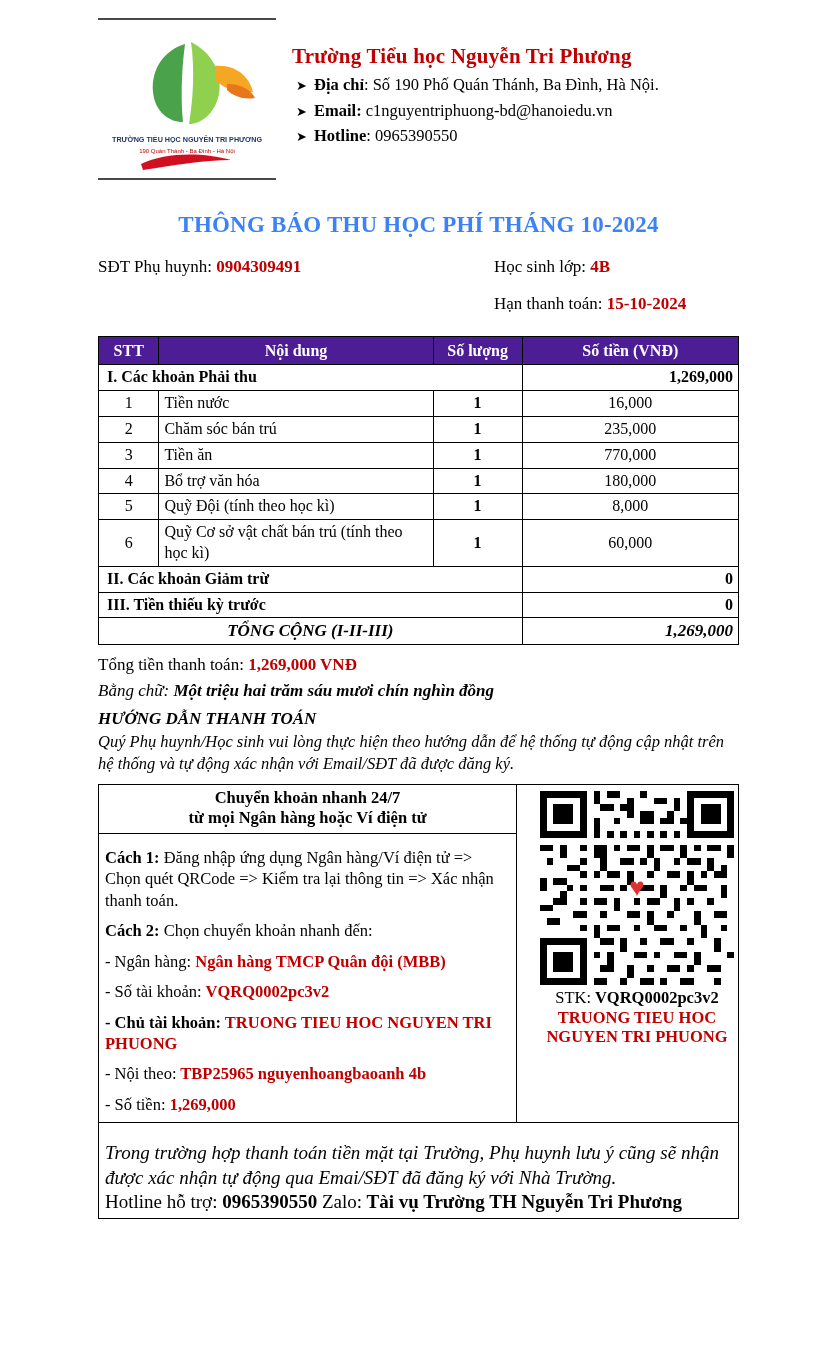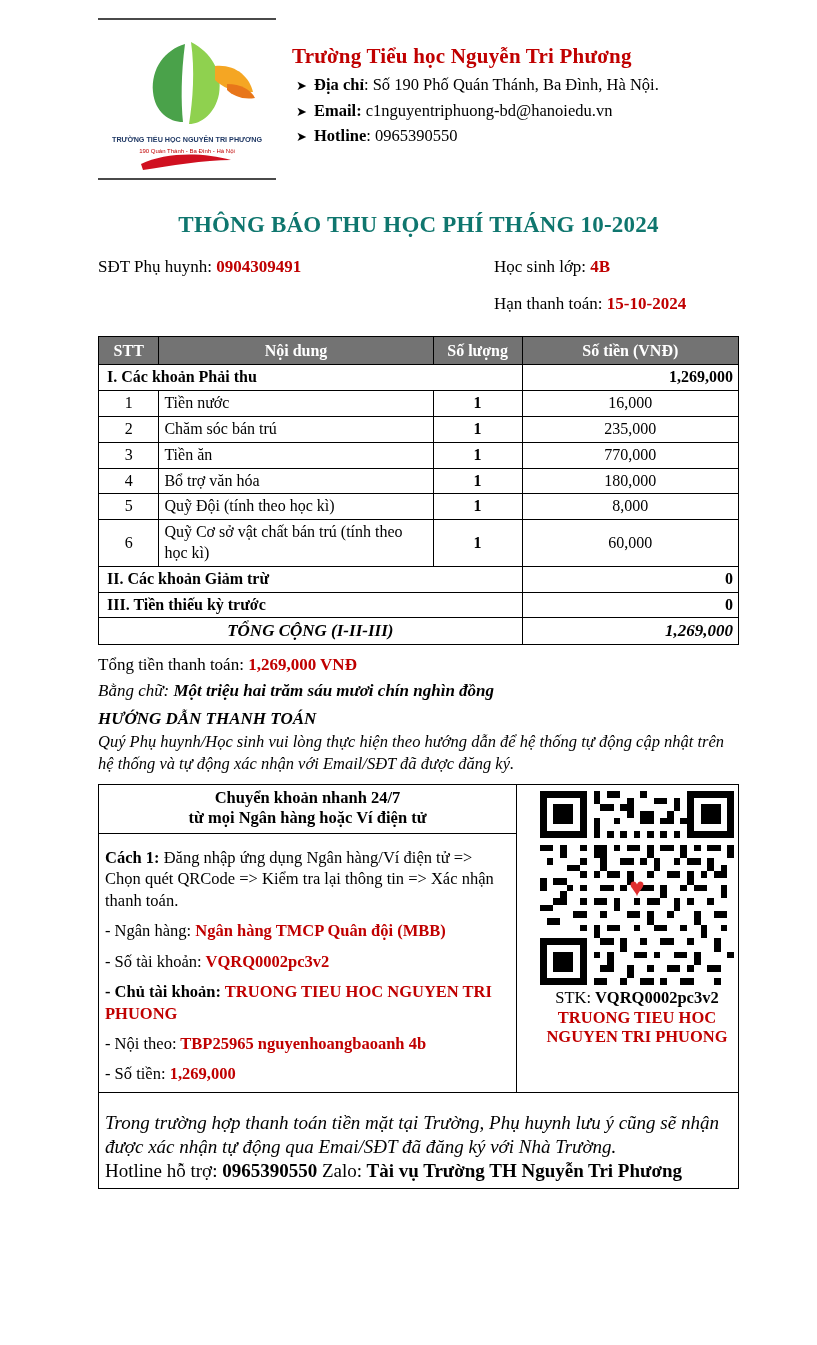--- a/index.html
+++ b/index.html
@@ -69,21 +69,21 @@
     font-size: 13px;
     padding-left: 4px;
   }
   .lbl-bold { font-weight: bold; }
 
   
   .doc-title {
     text-align: center;
     font-weight: bold;
     font-size: 23px;
-    color: #0f766e;
+    color: #3b82f6;
     margin: 32px 0 18px 0;
     letter-spacing: 0.2px;
   }
 
   
   .student-info {
     display: flex;
     font-size: 17px;
     margin-bottom: 4px;
   }
@@ -93,21 +93,21 @@
   .red-bold { color: #c00000; font-weight: bold; }
 
   
   table.fees {
     width: 100%;
     border-collapse: collapse;
     font-size: 16px;
     margin-top: 6px;
   }
   table.fees th {
-    background: #737373;
+    background: #4c1d95;
     color: #ffffff;
     font-weight: bold;
     border: 1px solid #000000;
     padding: 4px 3px;
     text-align: center;
     line-height: 1.2;
   }
   table.fees td {
     border: 1px solid #000000;
     padding: 2px 5px;
@@ -357,20 +357,23 @@
   <div class="pay-box">
     <div class="pay-top">
       <div class="pay-left">
         <div class="pay-left-head">
           <div>Chuyển khoản nhanh 24/7</div>
           <div>từ mọi Ngân hàng hoặc Ví điện tử</div>
         </div>
         <div class="pay-left-body">
           <p>
             <span class="lbl-bold">Cách 1:</span><span> Đăng nhập ứng dụng Ngân hàng/Ví điện tử =&gt; Chọn quét QRCode =&gt; Kiểm tra lại thông tin =&gt; Xác nhận thanh toán.</span>
+          </p>
+          <p>
+            <span class="lbl-bold">Cách 2:</span><span> Chọn chuyển khoản nhanh đến:</span>
           </p>
           <p>
             <span>- Ngân hàng:</span><span class="red-bold"> Ngân hàng TMCP Quân đội (MBB)</span>
           </p>
           <p>
             <span>- Số tài khoản:</span><span class="red-bold"> VQRQ0002pc3v2</span>
           </p>
           <p>
             <span class="lbl-bold">- Chủ tài khoản:</span><span class="red-bold"> TRUONG TIEU HOC NGUYEN TRI PHUONG</span>
           </p>

